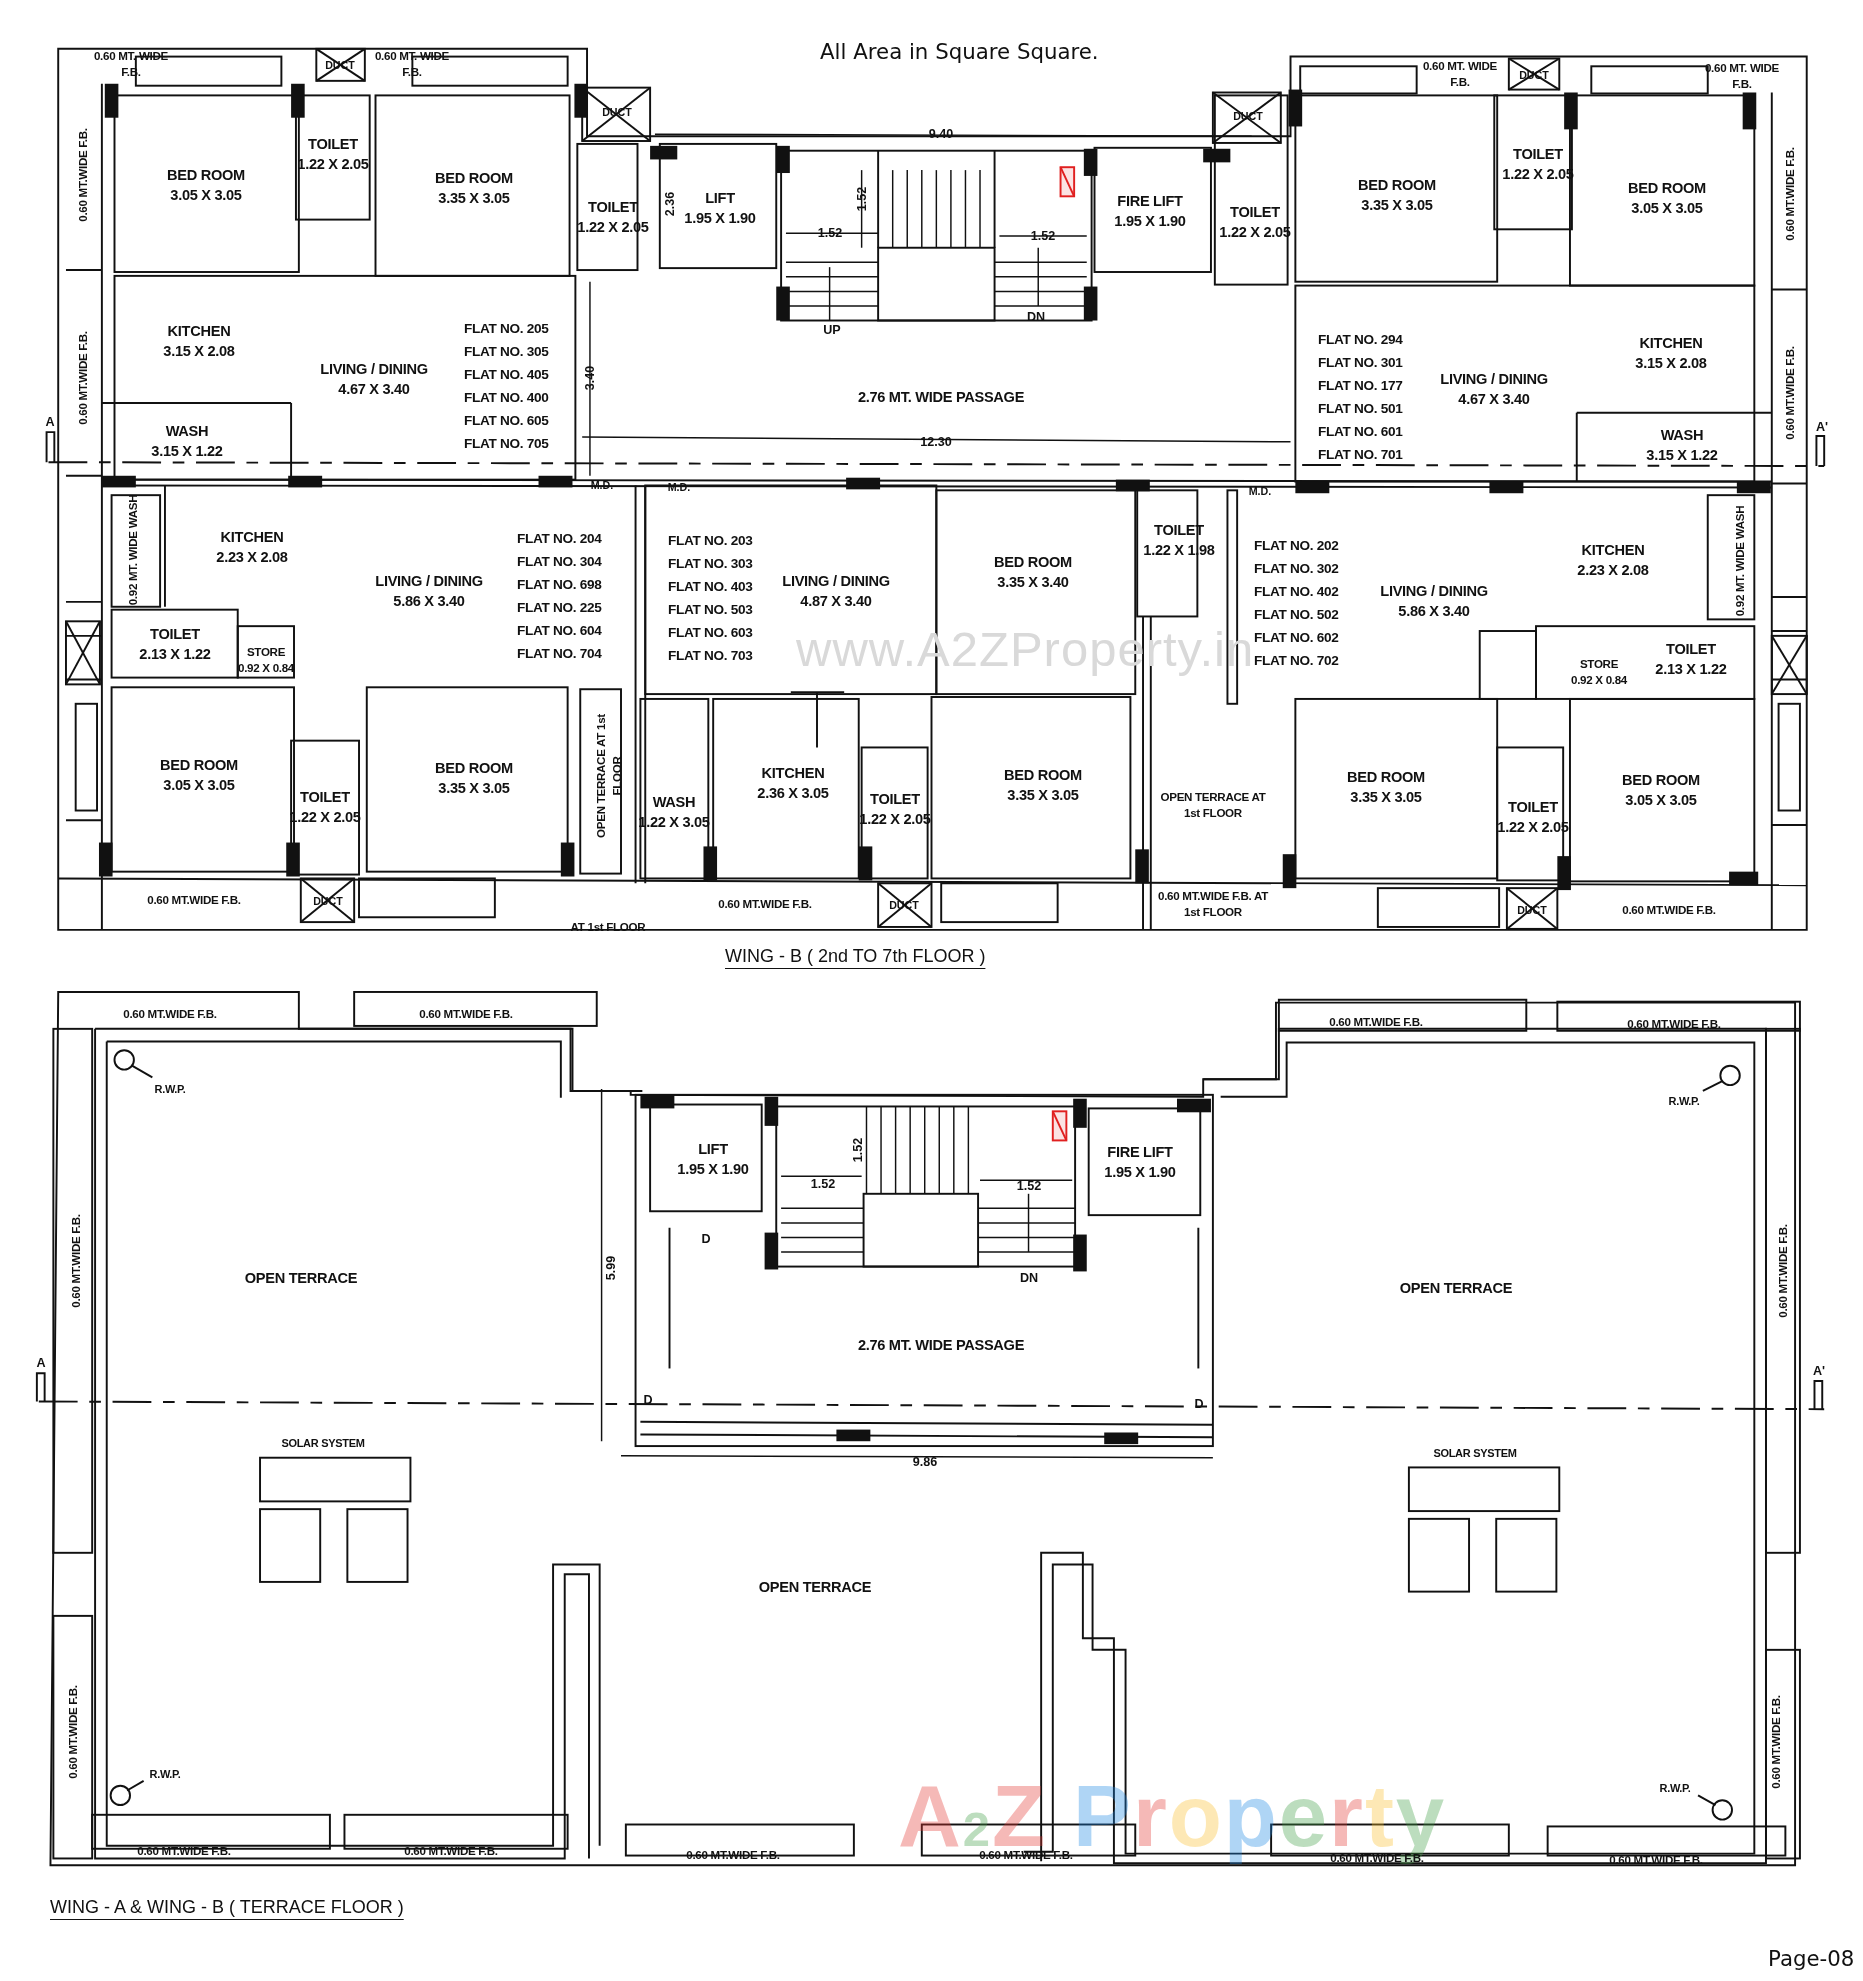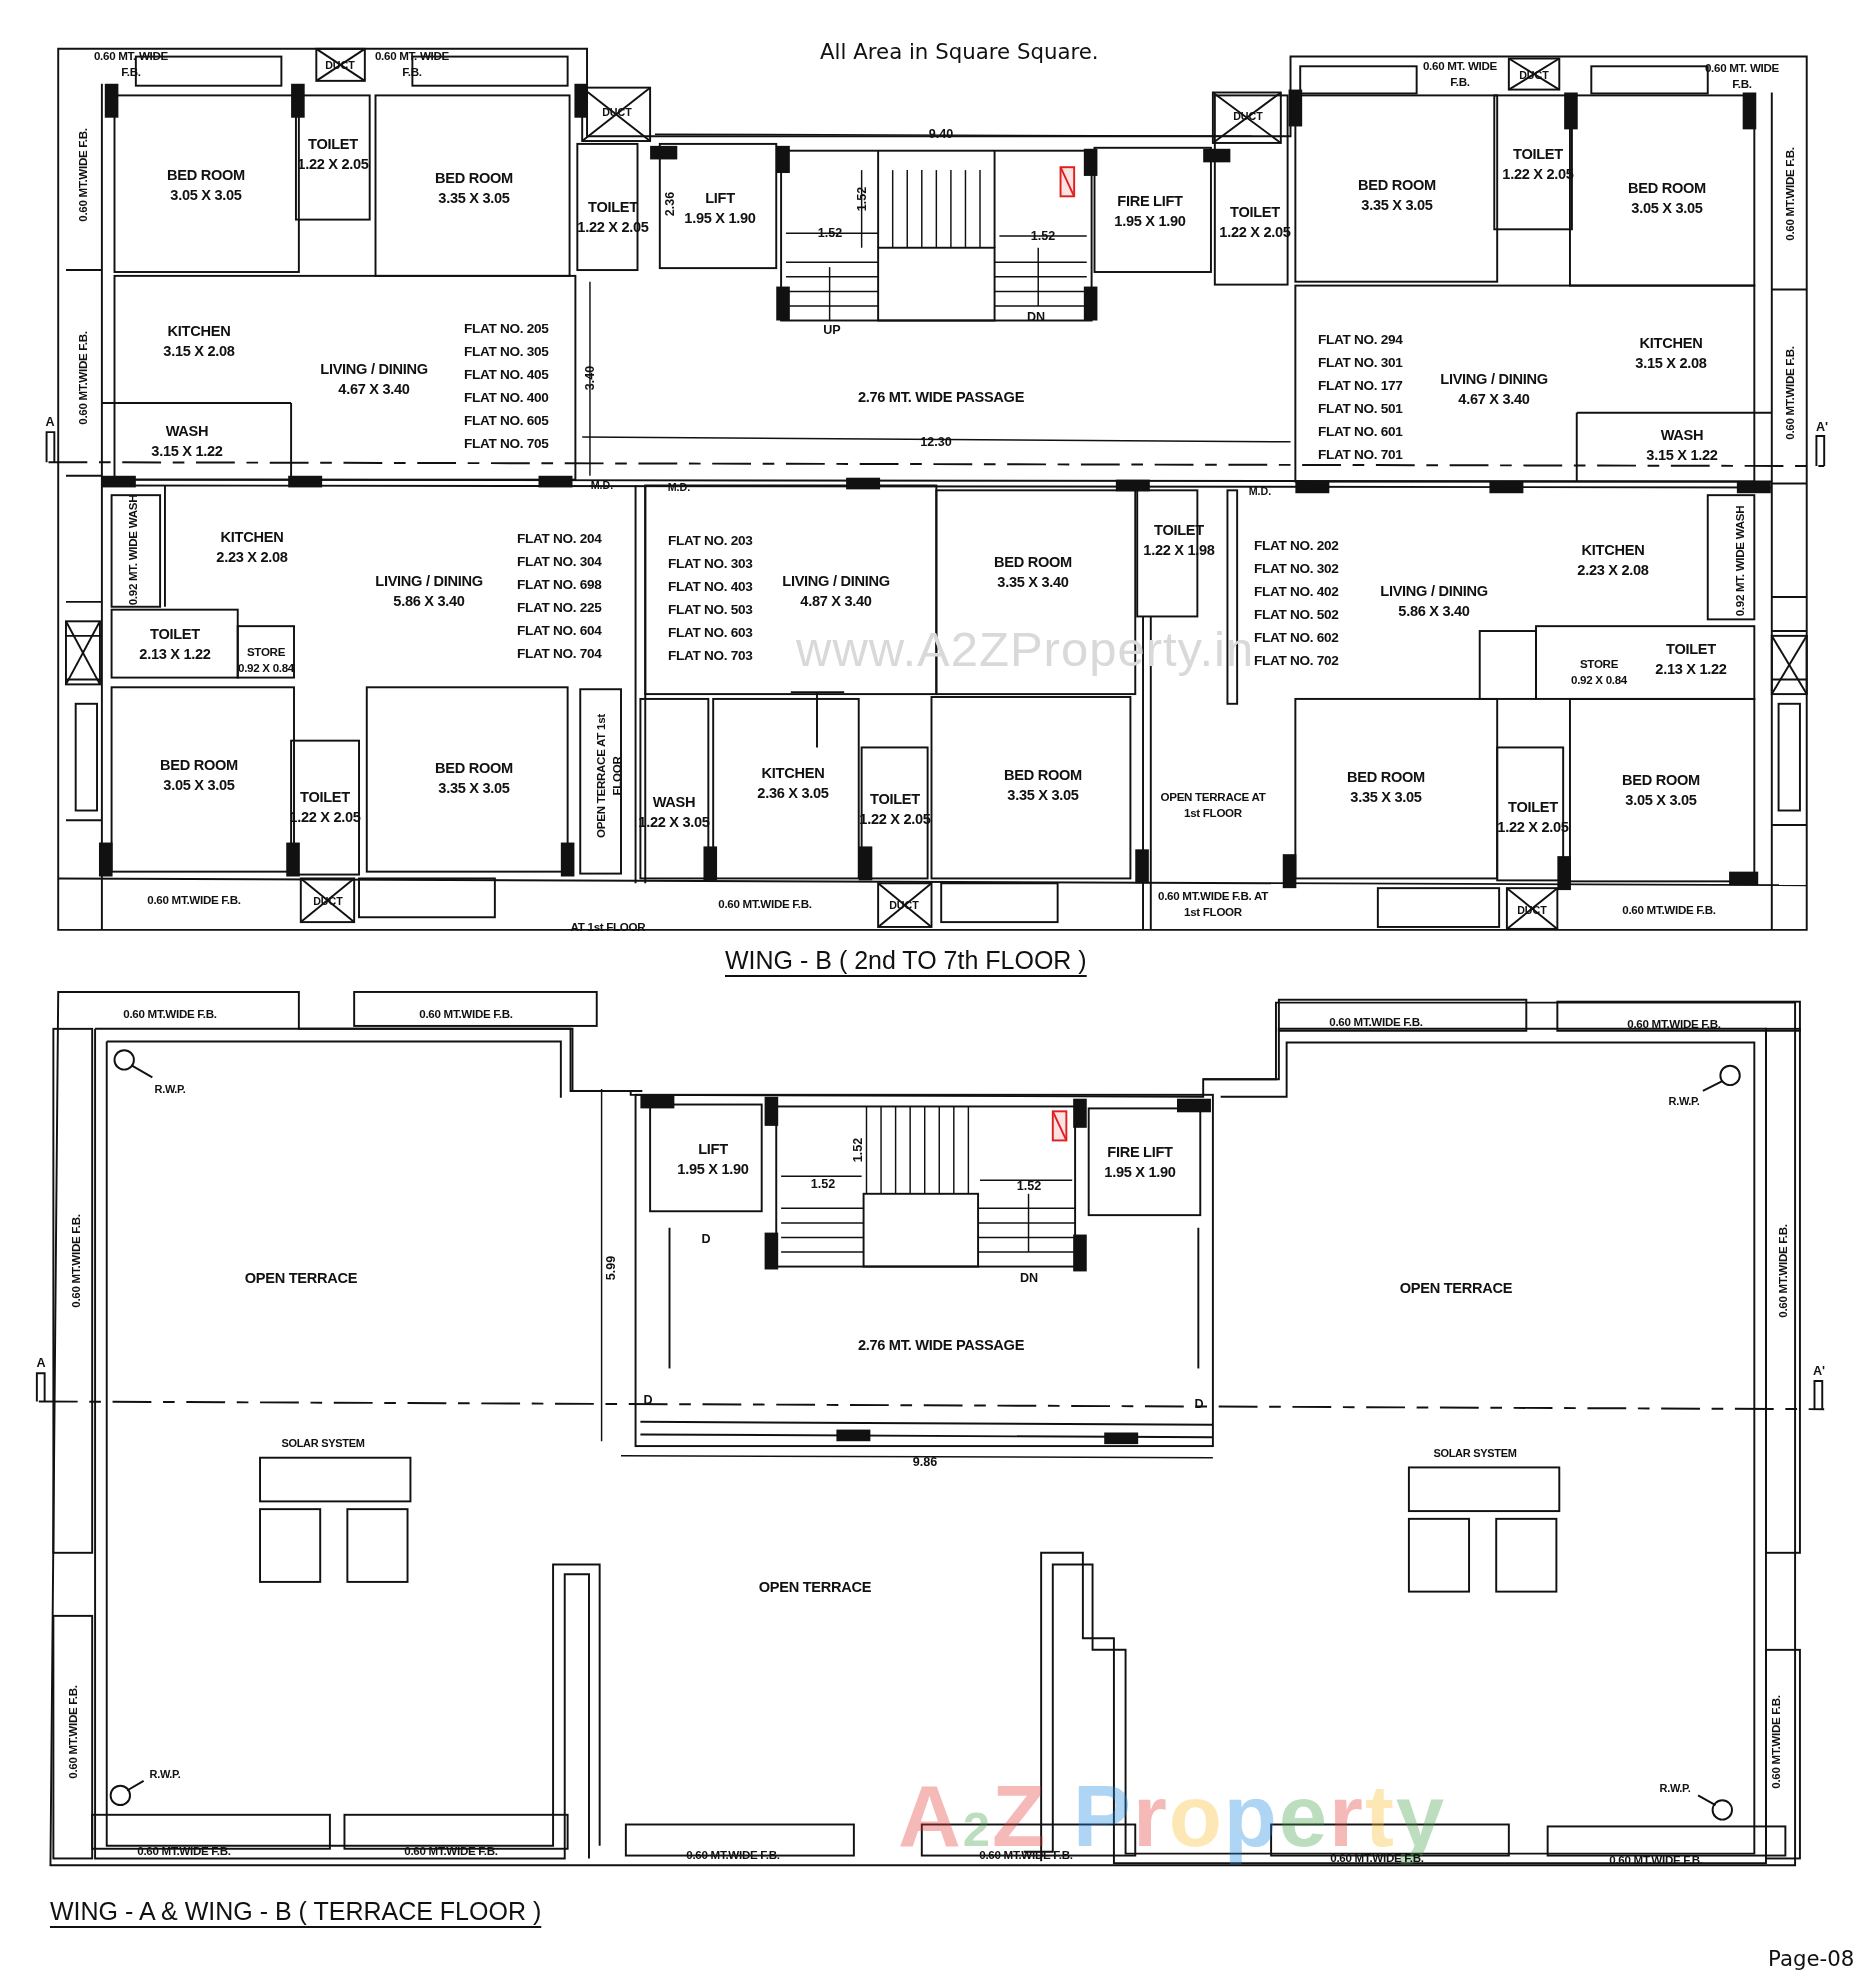--- a/index.html
+++ b/index.html
@@ -6,21 +6,21 @@
   body { width: 1863px; height: 1982px; position: relative; overflow: hidden;
          font-family: "Liberation Sans", sans-serif; color: #111; }
   svg.plan { position: absolute; left: 0; top: 0; }
   .lbl { position: absolute; font-family: "Liberation Sans", sans-serif; font-weight: bold;
          font-size: 14.6px; line-height: 1.35; text-align: center; color: #111;
          transform: translate(-50%, -50%); white-space: nowrap; letter-spacing: -0.3px; }
   .lbl.sm { font-size: 11px; }
   .lbl.xs { font-size: 11.6px; }
   .lbl.vert { transform: translate(-50%, -50%) rotate(-90deg); }
   .note { position: absolute; font-family: "DejaVu Sans", sans-serif; font-size: 21.3px; font-weight: normal; }
-  .title { position: absolute; font-family: "Liberation Sans", sans-serif; font-size: 25px;
+  .title { position: absolute; font-family: "Liberation Sans", sans-serif; font-size: 18px;
            font-weight: normal; text-decoration: underline; text-underline-offset: 5.8px; }
   .pageno { position: absolute; font-family: "DejaVu Sans", sans-serif; font-size: 21.3px; }
   .flatlist { position: absolute; font-family: "Liberation Sans", sans-serif; font-weight: bold;
               font-size: 13.6px; line-height: 23px; letter-spacing: -0.3px; }
   .flatlist div { white-space: nowrap; }
   .mark { position: absolute; font-family: "Liberation Sans", sans-serif; font-size: 12.6px;
           font-weight: bold; transform: translate(-50%, -50%); }
   .wm1 { position: absolute; left: 796px; top: 621px; font-size: 49px; color: #d9d9d9;
          font-family: "Liberation Sans", sans-serif; letter-spacing: 1px; }
   .wm2 { position: absolute; left: 898px; top: 1766px; font-size: 87px; font-weight: bold;

